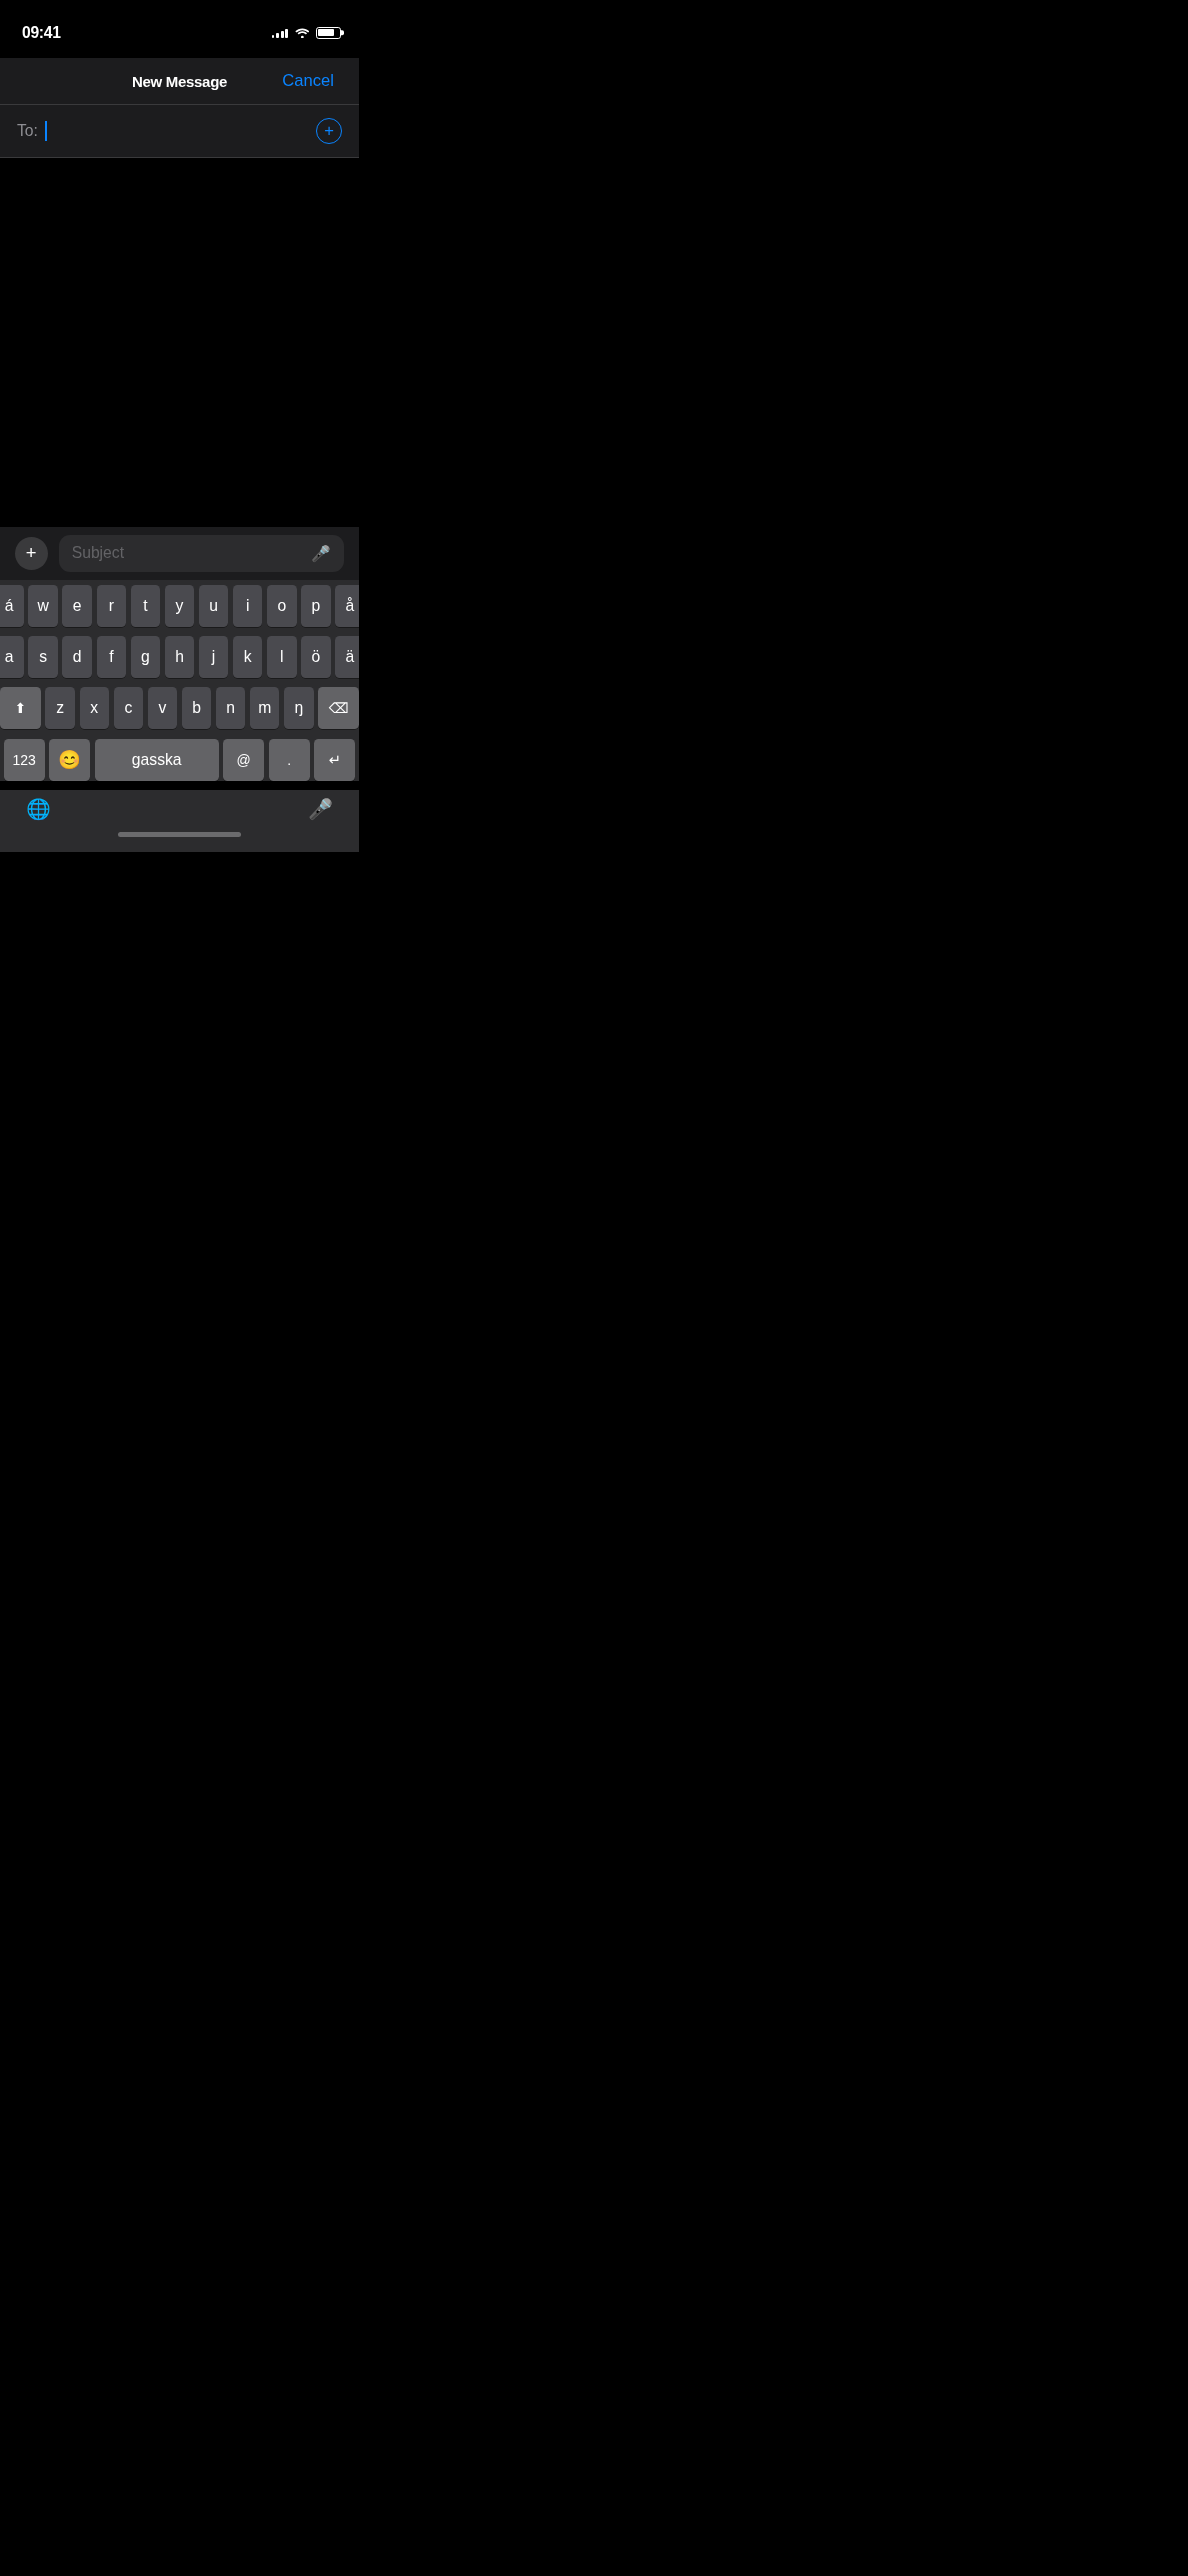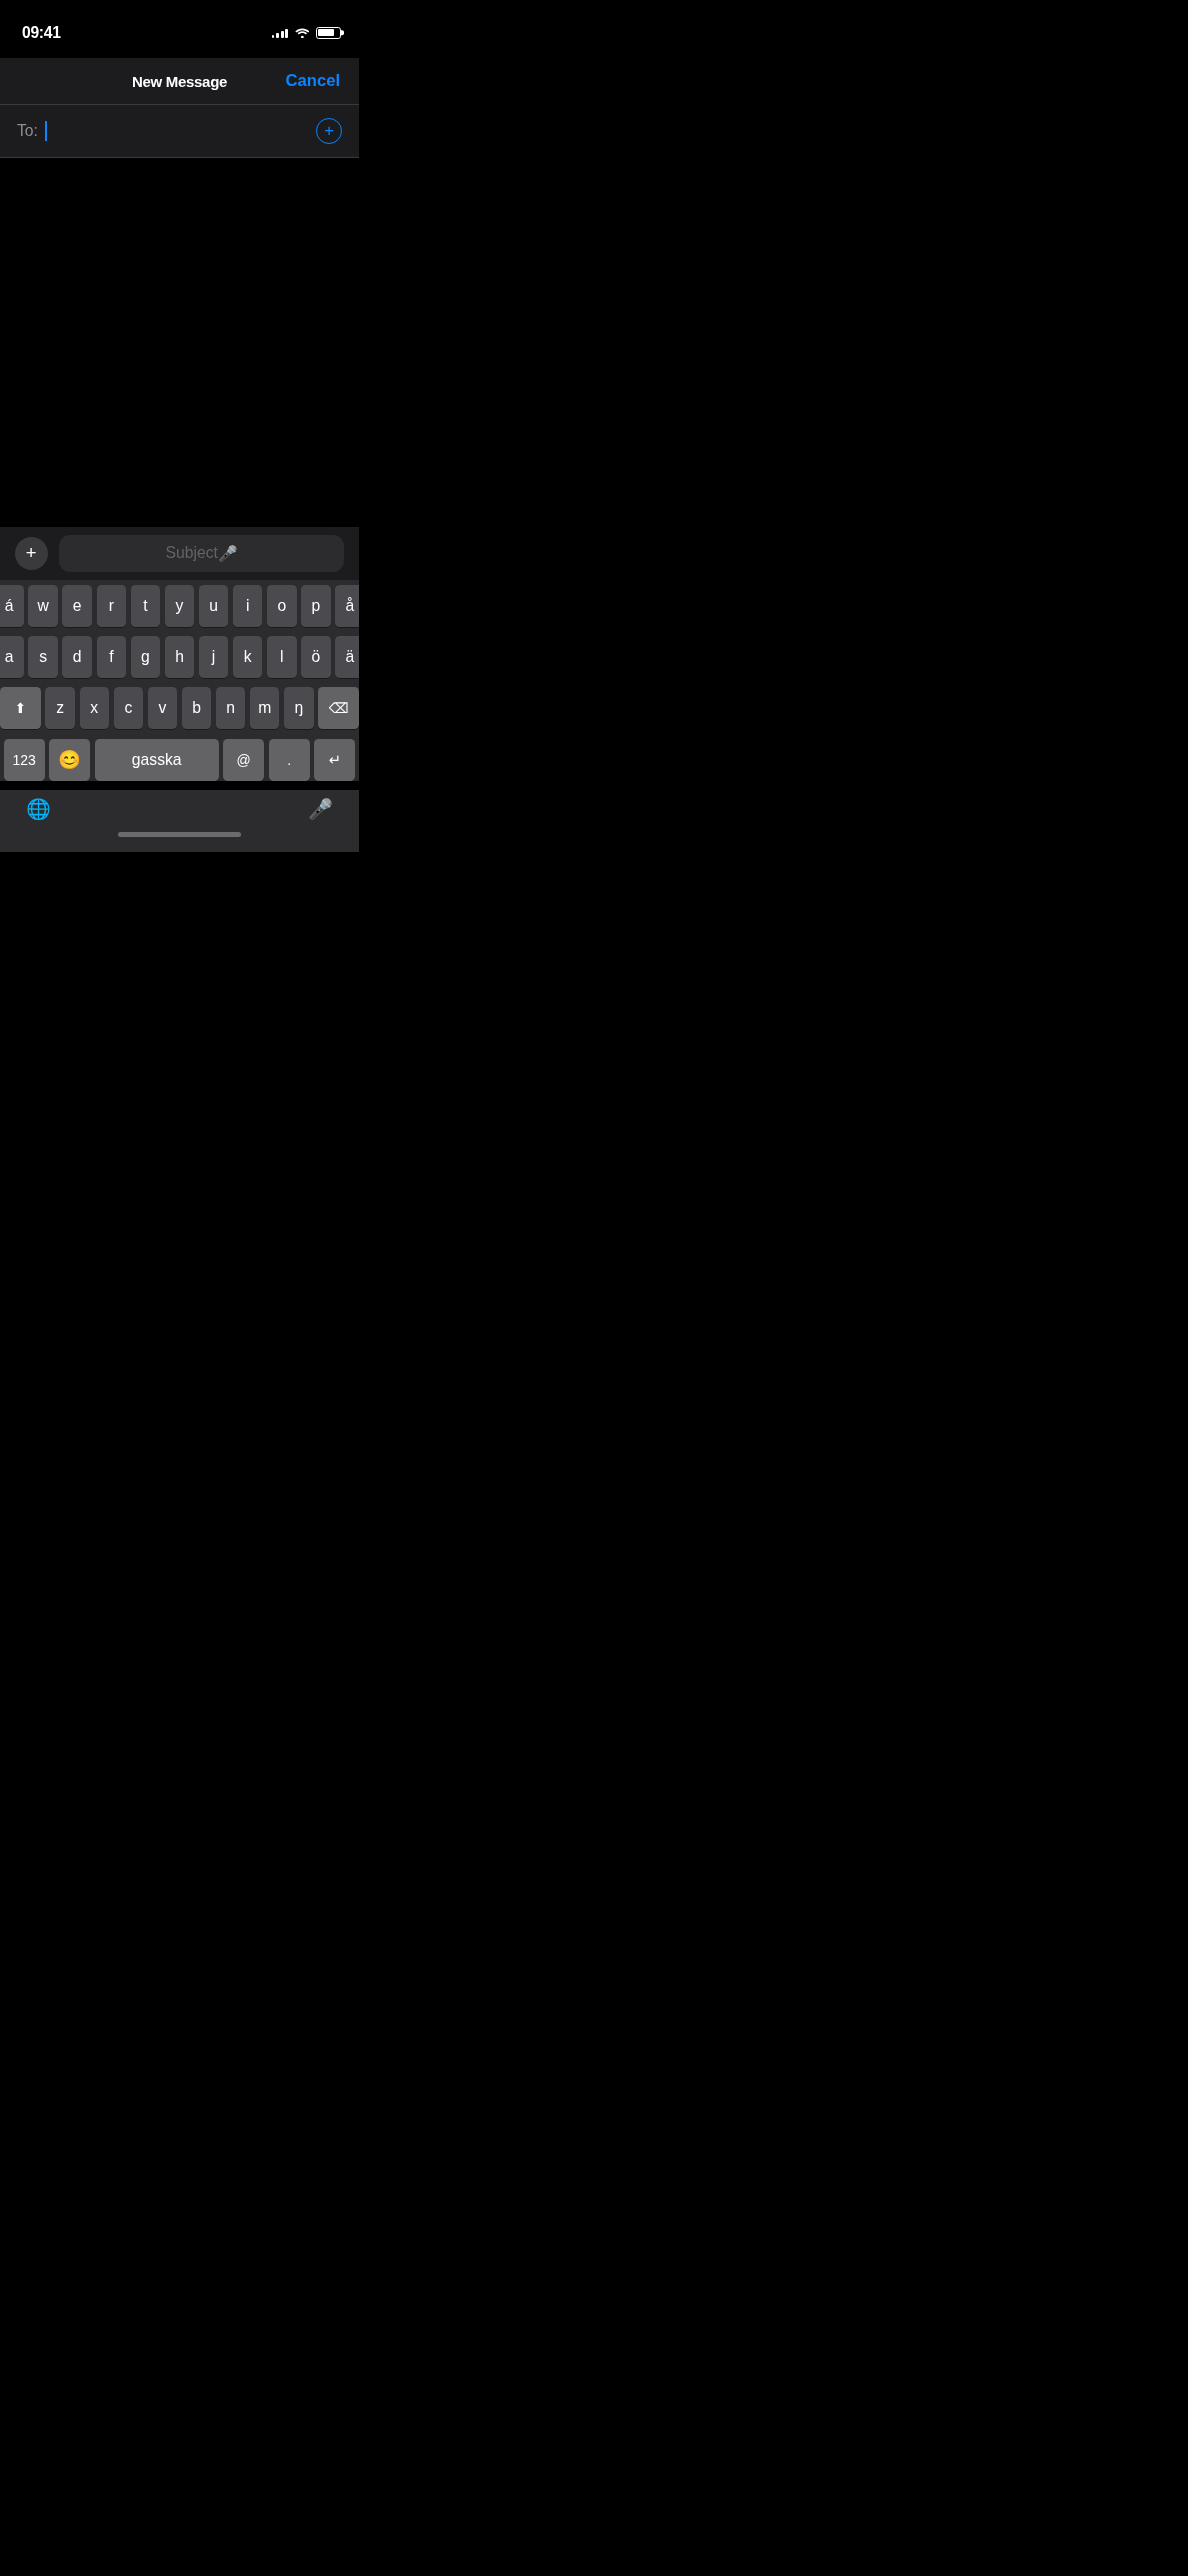--- a/index.html
+++ b/index.html
@@ -93,24 +93,24 @@
 
     .nav-title {
       font-size: 15px;
       font-weight: 600;
       color: #fff;
       letter-spacing: -0.3px;
     }
 
     .nav-cancel {
       position: absolute;
-      right: 19px;
+      right: 25px;
       font-size: 16.6px;
       color: #0a84ff;
-      font-weight: 700;
+      font-weight: 400;
       cursor: pointer;
     }
 
     
     .to-field {
       background: #1c1c1e;
       display: flex;
       align-items: center;
       padding: 13px 17px;
       border-bottom: 0.9px solid #3a3a3c;
@@ -191,21 +191,21 @@
       line-height: 1;
     }
 
     .subject-input-wrap {
       flex: 1;
       background: #2c2c2e;
       border-radius: 11px;
       padding: 9.2px 13px;
       display: flex;
       align-items: center;
-      justify-content: center;
+      justify-content: space-between;
     }
 
     .subject-placeholder {
       font-size: 15.7px;
       color: #636366;
       font-weight: 400;
     }
 
     .mic-icon {
       color: #636366;

